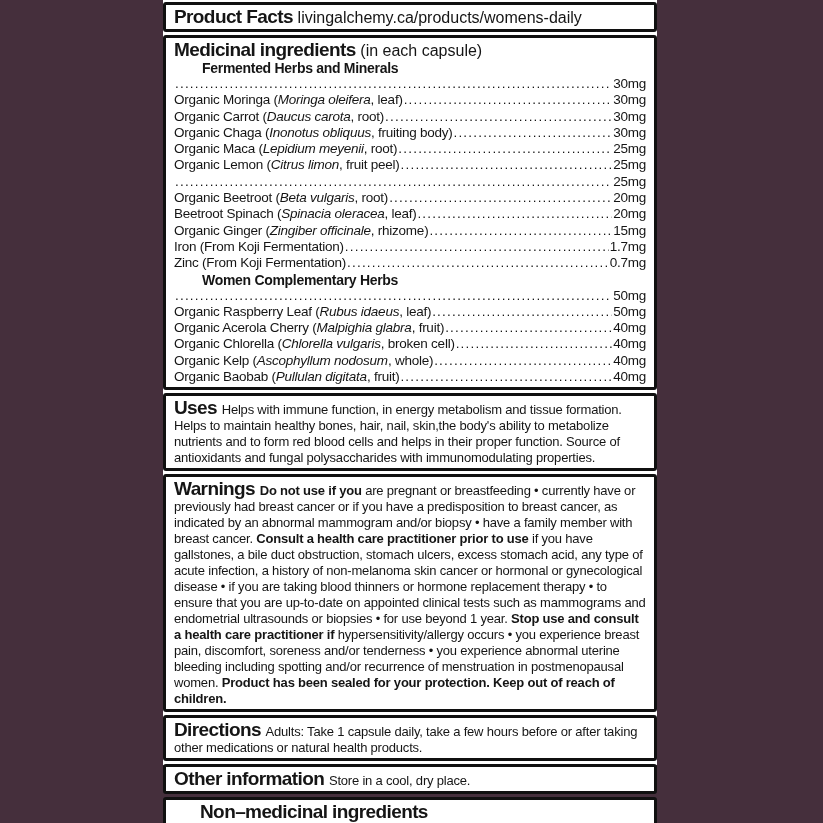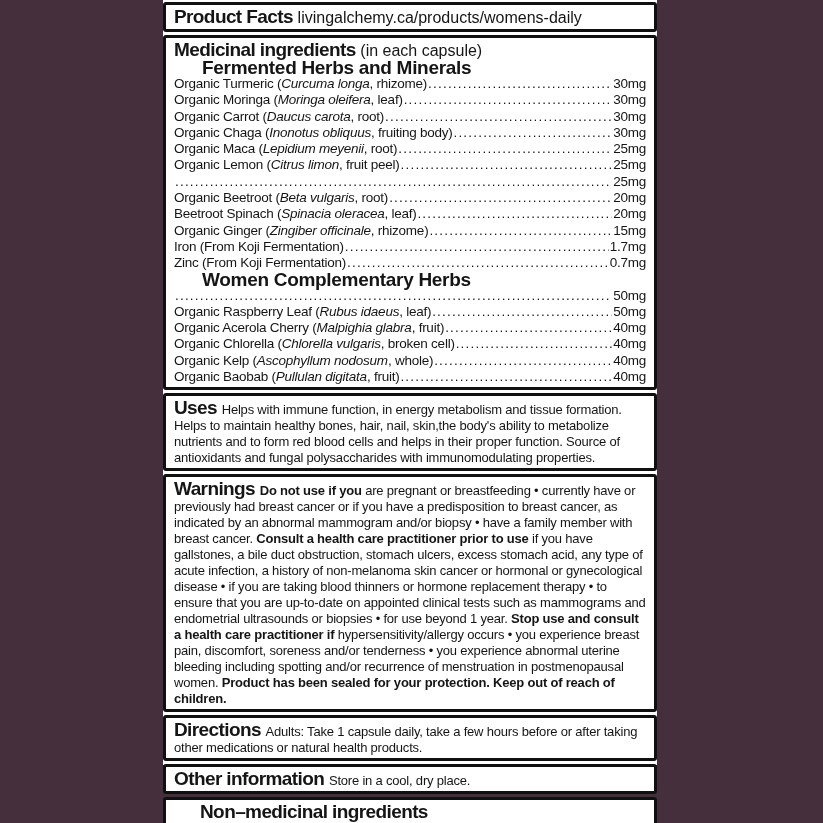--- a/index.html
+++ b/index.html
@@ -16,21 +16,21 @@
   .box{
     box-sizing:border-box;
     border:3px solid #101010;border-radius:3px;
     background:#ffffff;color:#151515;
     margin:0 0 3px 0;padding:1px 8px 2px 8px;
   }
   .seg-h{font-weight:bold;font-size:19px;line-height:21px;letter-spacing:-0.6px;}
   .seg-b{font-weight:bold;margin-top:8px;}
   .seg-n{}
   .para{font-size:13px;line-height:16px;letter-spacing:-0.2px;}
-  .subhead{font-weight:bold;font-size:19px;line-height:16px;letter-spacing:-0.3px;padding-left:28px;}
+  .subhead{font-weight:bold;font-size:14px;line-height:16px;letter-spacing:-0.3px;padding-left:28px;}
   .row{display:flex;align-items:baseline;font-size:13.5px;line-height:16.3px;letter-spacing:-0.25px;}
   .row .nm{white-space:nowrap;}
   .dots{flex:1 1 0;min-width:0;overflow:hidden;white-space:nowrap;letter-spacing:1.2px;margin:0 1px;}
   .amt{white-space:nowrap;text-align:left;}
   .headline{white-space:nowrap;overflow:hidden;}
   .nonmed-title{font-weight:bold;font-size:19px;line-height:21px;letter-spacing:-0.6px;margin-left:26px;}
 </style>
 </head>
 <body>
 
@@ -39,21 +39,20 @@
   <div class="box">
     <div class="headline"><span class="seg-h">Product Facts </span><span class="seg-n">livingalchemy.ca/products/womens-daily</span></div>
   </div>
 
   <div class="box">
     <div class="headline"><span class="seg-h">Medicinal ingredients </span><span class="seg-n">(in each capsule)</span></div>
     <div class="subhead">Fermented Herbs and Minerals</div>
     <div>
 
         <div class="row">
-          <span class="nm"><span>Organic Turmeric (</span><i>Curcuma longa</i><span>, rhizome)</span></span>
           <span class="dots">..........................................................................................................................................................................</span>
           <span class="amt">30mg</span>
         </div>
 
         <div class="row">
           <span class="nm"><span>Organic Moringa (</span><i>Moringa oleifera</i><span>, leaf)</span></span>
           <span class="dots">..........................................................................................................................................................................</span>
           <span class="amt">30mg</span>
         </div>
 

